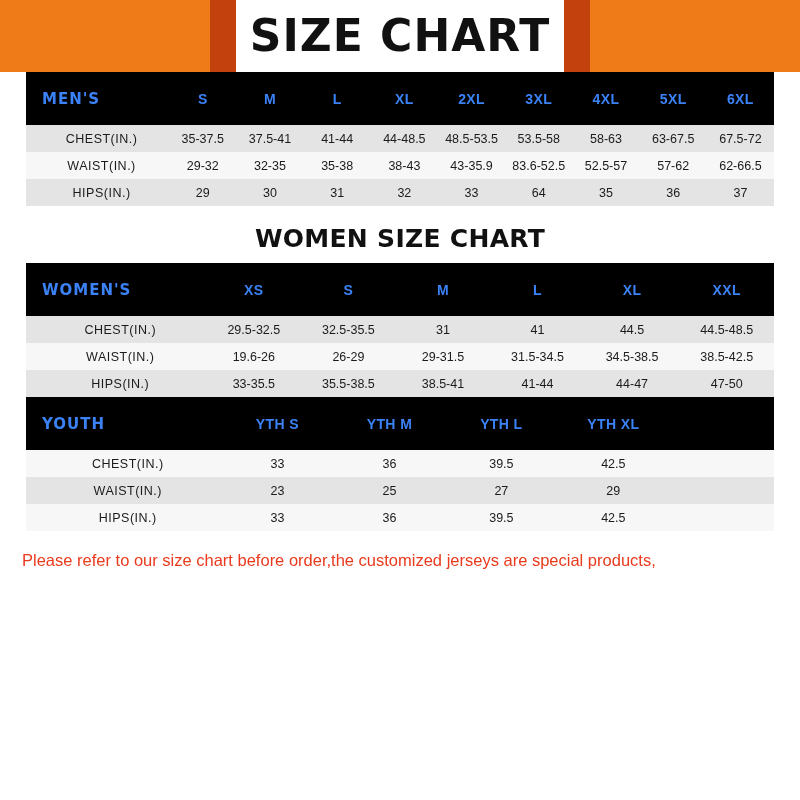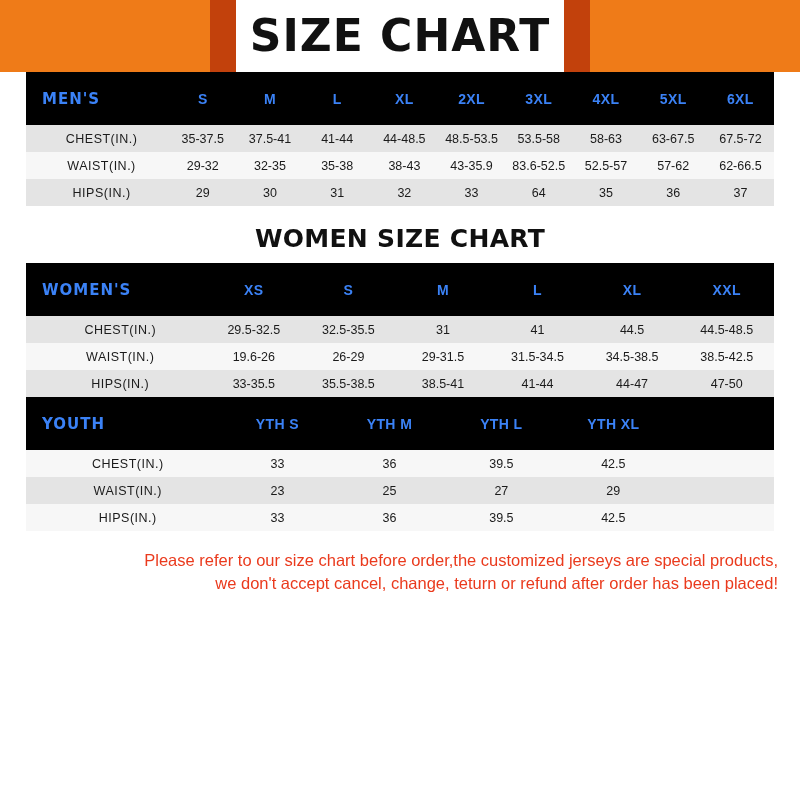--- a/index.html
+++ b/index.html
@@ -113,21 +113,21 @@
   
   .footnote {
     margin-top: 18px;
     padding: 0 22px;
     color: #ea3a1d;
     font-size: 16.5px;
     line-height: 1.42;
     text-align: left;
     font-family: "Liberation Sans", sans-serif;
   }
-  .footnote div { white-space: nowrap; text-align: right; }
+  .footnote div { white-space: nowrap; }
 </style>
 </head>
 <body>
 
 <div class="page">
 
   <div class="banner">
     <div class="bar-left"></div>
     <div class="bar-right"></div>
     <div class="banner-title">SIZE CHART</div>
@@ -272,16 +272,15 @@
           <td>39.5</td>
           <td>42.5</td>
           <td></td>
         </tr>
       </tbody>
     </table>
   </div>
 
   <div class="footnote">
     <div>Please refer to our size chart before order,the customized jerseys are special products,</div>
-    <div>we don't accept cancel, change, teturn or refund after order has been placed!</div>
   </div>
 
 </div>
 
 </body></html>

